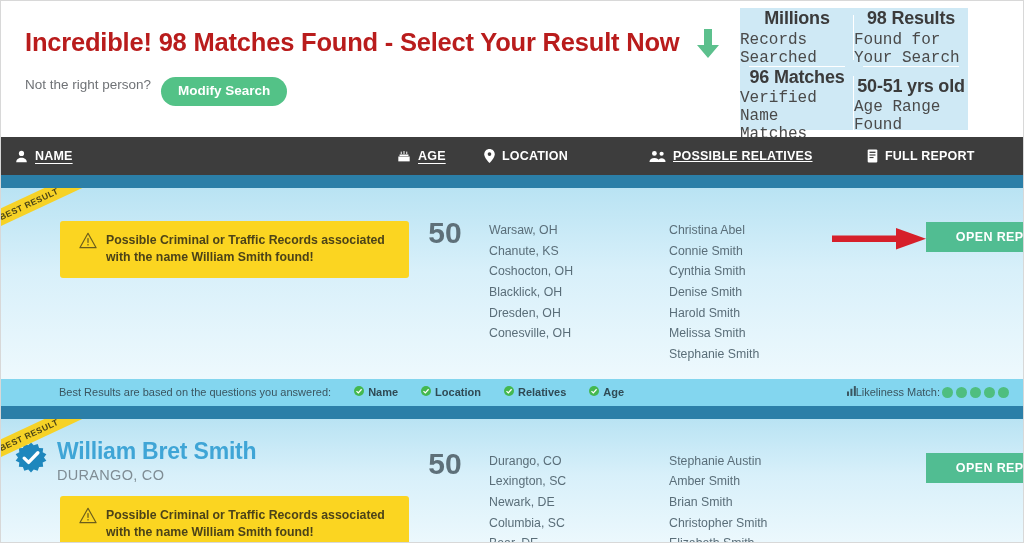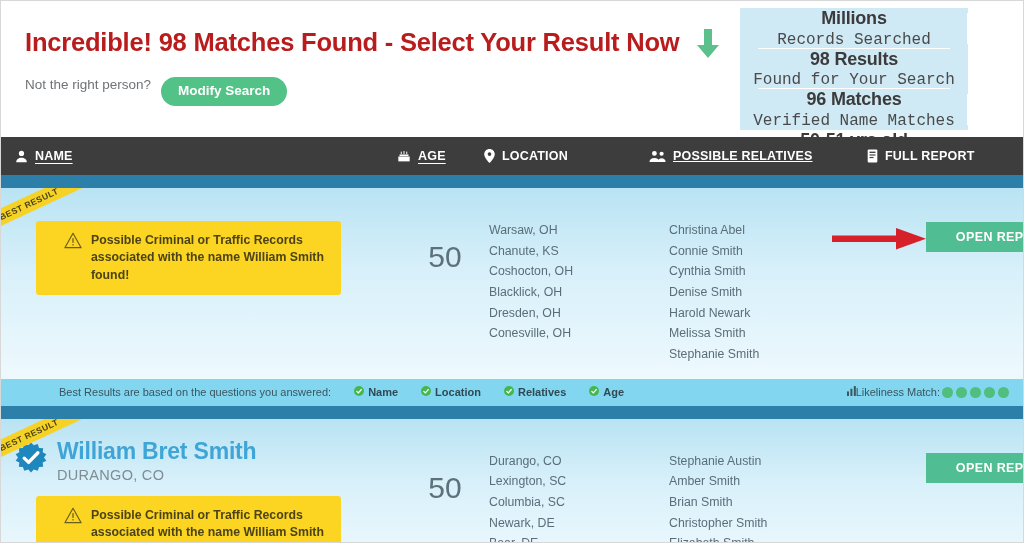--- a/index.html
+++ b/index.html
@@ -56,21 +56,21 @@
     line-height: 1;
   }
 
   
   .stats-panel {
     position: absolute;
     top: 7px; left: 739px;
     width: 228px; height: 122px;
     background: #cfe9f5;
     display: grid;
-    grid-template-columns: 1fr;
+    grid-template-columns: 1fr 1fr;
     grid-template-rows: 1fr 1fr;
   }
   .stat-cell {
     display: flex; flex-direction: column;
     align-items: center; justify-content: center;
     position: relative;
   }
   .stat-cell.bdr-r::after {
     content: ""; position: absolute; right: 0; top: 12%;
     width: 1px; height: 76%; background: #ffffff;
@@ -153,43 +153,42 @@
     letter-spacing: -0.2px;
     cursor: pointer;
   }
   .person-city {
     font-size: 14.5px;
     color: #7f8c94;
     letter-spacing: 0.3px;
     margin-top: 4px;
   }
   .warn-box {
-    margin: 13px 0 0 21px;
-    width: 305px;
+    margin: 13px 0 0 45px;
+    width: 349px;
     background: #fbd521;
     border-radius: 3px;
-    padding: 11px 12px 11px 28px;
+    padding: 11px 12px 11px 19px;
     display: flex;
     gap: 9px;
     align-items: flex-start;
   }
   .warn-text {
     font-size: 12.3px;
     font-weight: bold;
     color: #4c4318;
     line-height: 1.42;
   }
   .col-age {
     width: 88px;
     text-align: center;
     font-size: 30px;
-    font-weight: normal;
+    font-weight: bold;
     color: #5e7079;
     padding-top: 8px;
-    margin-top: 24px;
   }
   .col-locations { width: 180px; padding-top: 12px; }
   .col-relatives { width: 185px; padding-top: 12px; }
   .list-line {
     font-size: 12.3px;
     color: #5a6e79;
     line-height: 1.68;
     white-space: nowrap;
   }
   .col-action {
@@ -376,21 +375,21 @@
         <div class="list-line">Blacklick, OH</div>
         <div class="list-line">Dresden, OH</div>
         <div class="list-line">Conesville, OH</div>
       </div>
 
       <div class="col-relatives">
         <div class="list-line">Christina Abel</div>
         <div class="list-line">Connie Smith</div>
         <div class="list-line">Cynthia Smith</div>
         <div class="list-line">Denise Smith</div>
-        <div class="list-line">Harold Newark</div>
+        <div class="list-line">Harold Smith</div>
         <div class="list-line">Melissa Smith</div>
         <div class="list-line">Stephanie Smith</div>
       </div>
 
       <div class="col-action">
         <span class="red-arrow">
           <svg width="95" height="26" viewBox="0 0 95 26">
               <rect x="0" y="9.5" width="70" height="6.5" fill="#d6202a"></rect>
               <path d="M64 2 L94 12.7 L64 23.5 Z" fill="#d6202a"></path>
             </svg>
@@ -479,22 +478,22 @@
           </span>
           <span class="warn-text">Possible Criminal or Traffic Records associated with the name William Smith found!</span>
         </div>
       </div>
 
       <div class="col-age">50</div>
 
       <div class="col-locations">
         <div class="list-line">Durango, CO</div>
         <div class="list-line">Lexington, SC</div>
+        <div class="list-line">Newark, DE</div>
         <div class="list-line">Columbia, SC</div>
-        <div class="list-line">Newark, DE</div>
         <div class="list-line">Bear, DE</div>
 
       </div>
 
       <div class="col-relatives">
         <div class="list-line">Stephanie Austin</div>
         <div class="list-line">Amber Smith</div>
         <div class="list-line">Brian Smith</div>
         <div class="list-line">Christopher Smith</div>
         <div class="list-line">Elizabeth Smith</div>

